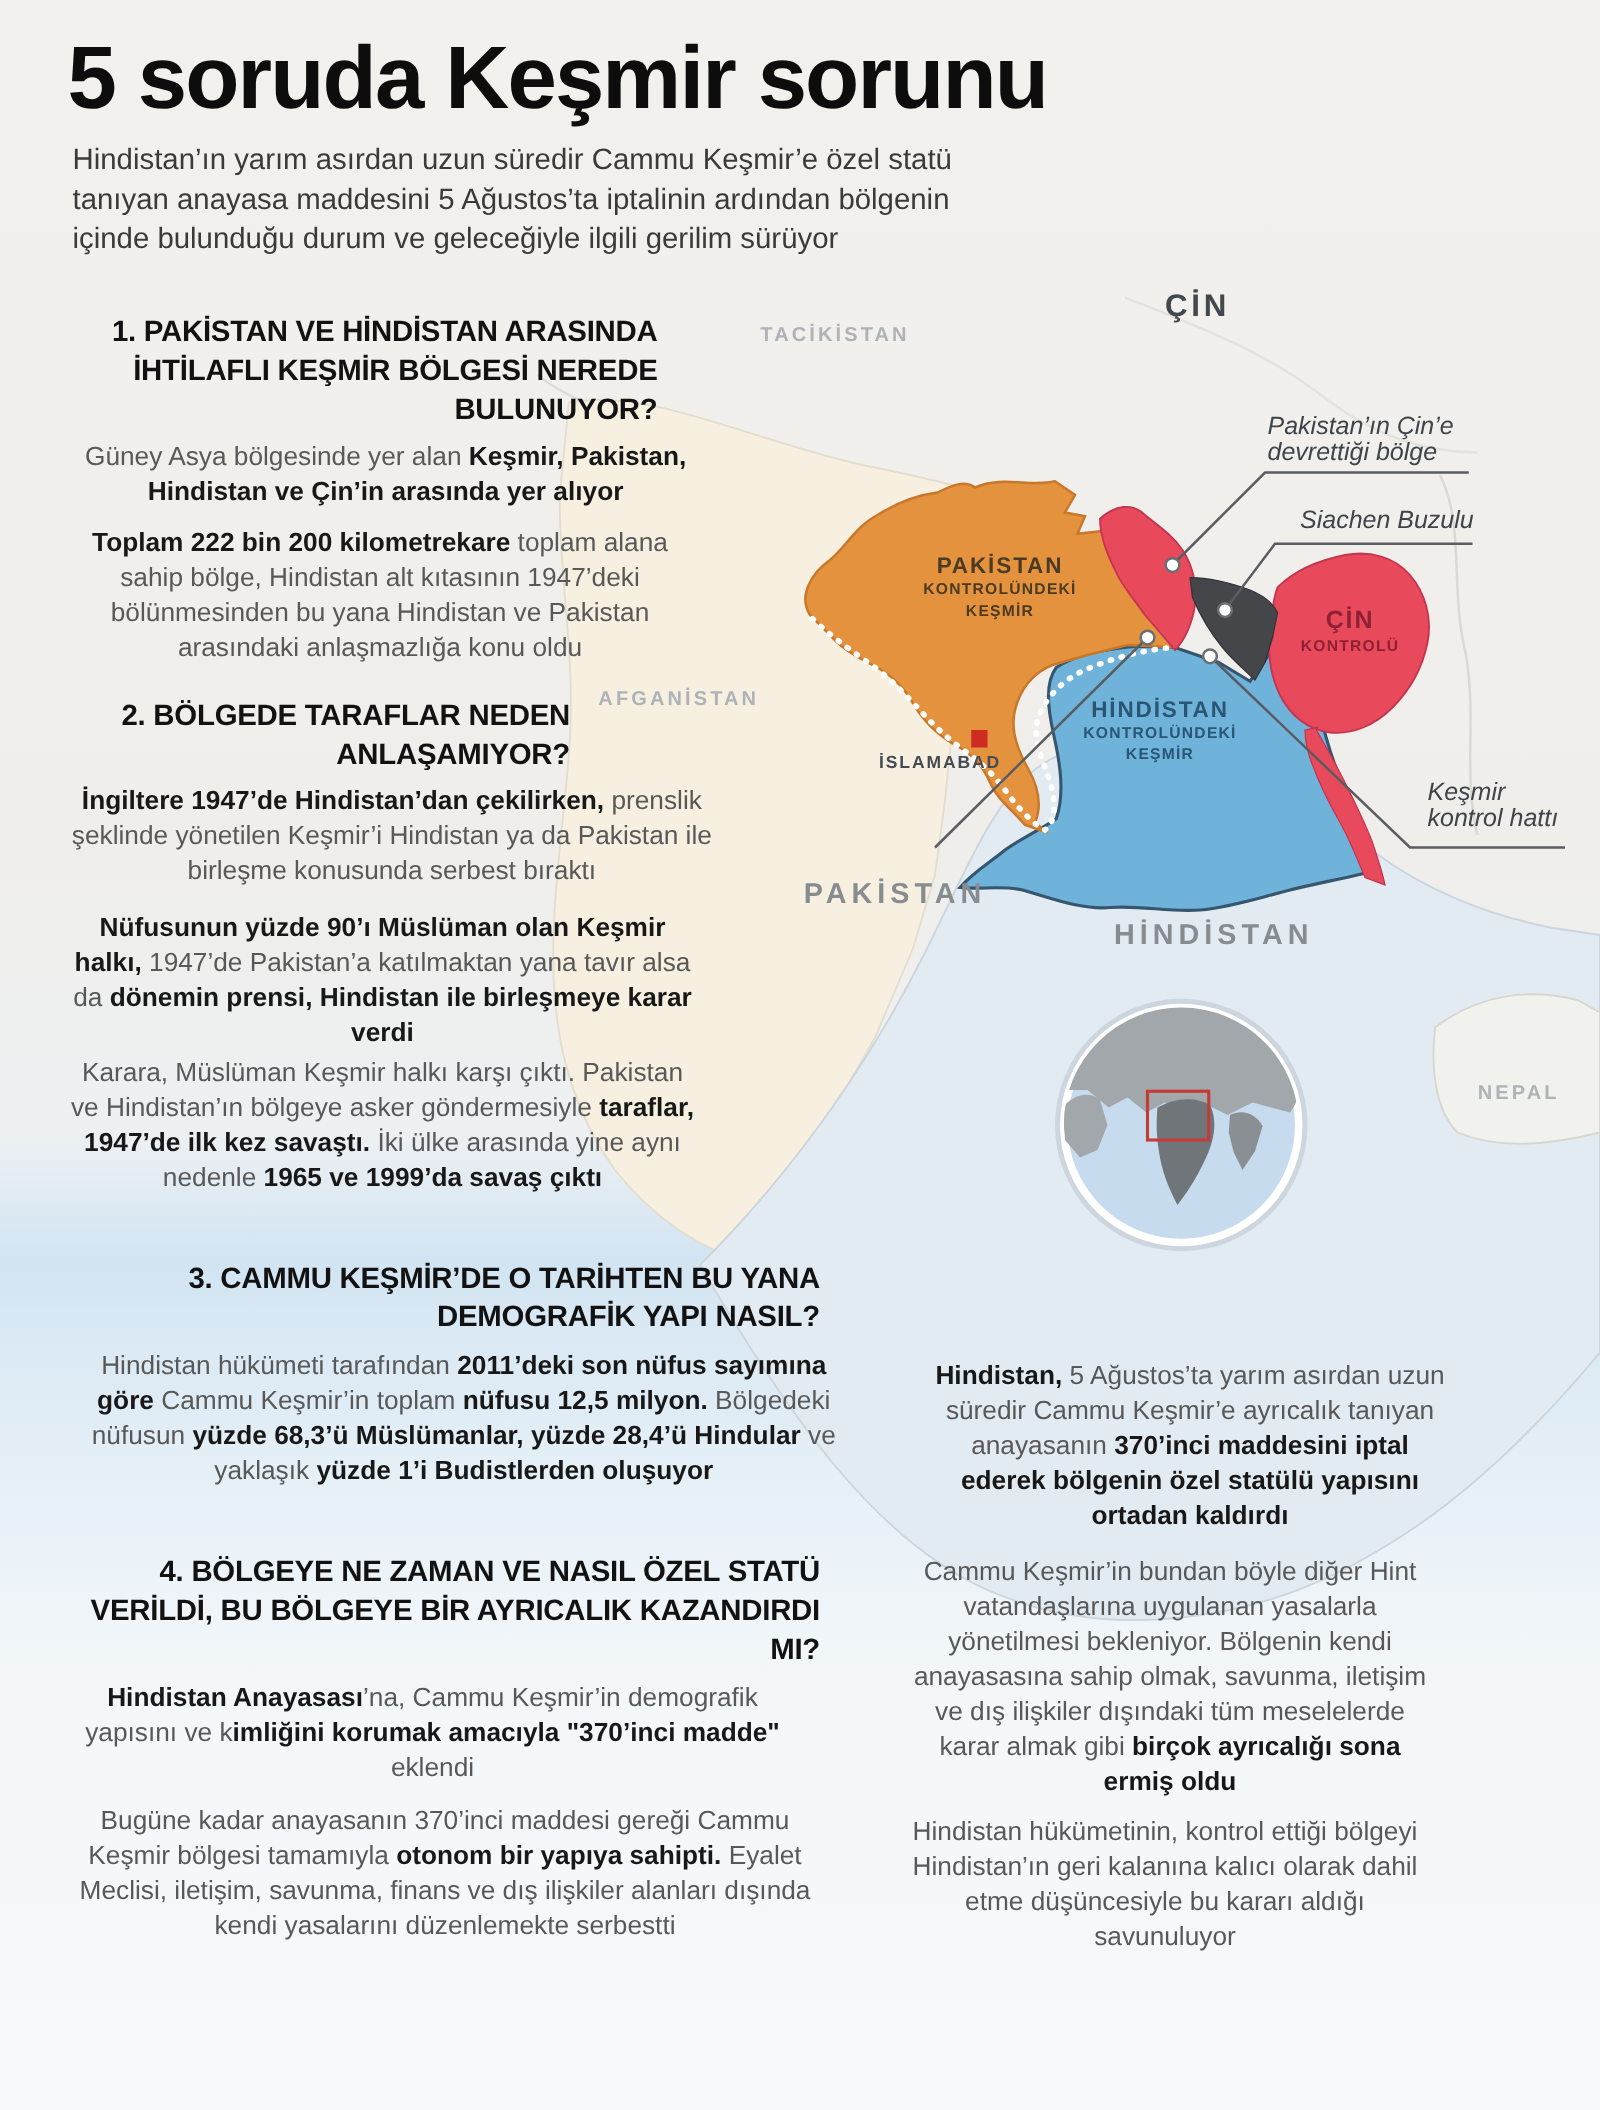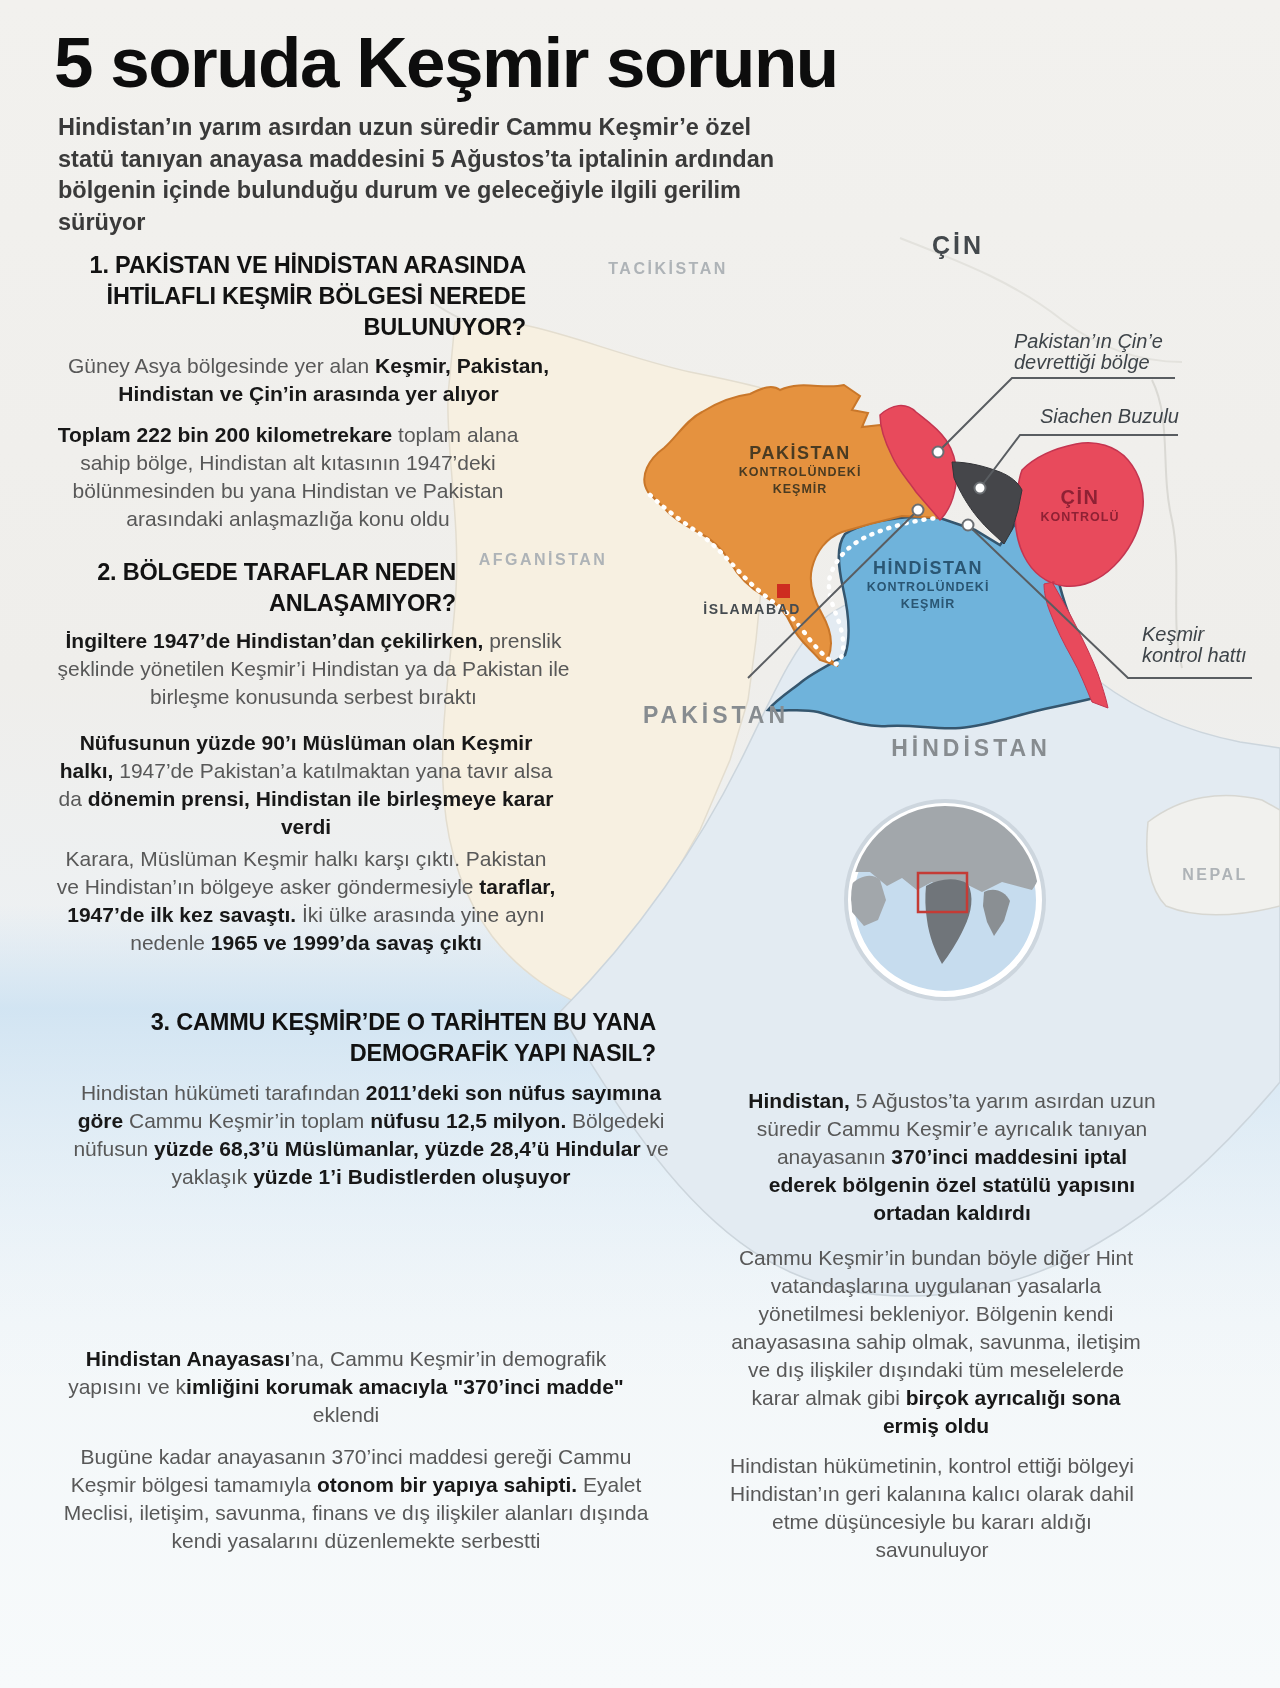--- a/index.html
+++ b/index.html
@@ -2,21 +2,21 @@
 <html><head>
 <meta charset="utf-8">
 <style>
   html,body{margin:0;padding:0;}
   body{font-family:"Liberation Sans","DejaVu Sans",sans-serif;}
   .page{position:relative;width:1280px;height:1688px;overflow:hidden;
         background:linear-gradient(180deg,#f2f1ee 0%,#efeeeb 40%,#edf1f4 58%,#f3f7f9 78%,#f7fafb 100%);}
   .map-svg{position:absolute;left:0;top:0;z-index:0;}
   .txt{position:absolute;z-index:2;}
   .title{font-size:71px;font-weight:bold;letter-spacing:-1.5px;color:#0d0d0d;}
-  .subtitle{font-size:23.5px;font-weight:bold;line-height:1.35;color:#3a3a3a;}
+  .subtitle{font-size:23.5px;font-weight:normal;line-height:1.35;color:#3a3a3a;}
   .h{position:absolute;z-index:2;font-size:23.5px;font-weight:bold;line-height:1.31;color:#121212;letter-spacing:-0.2px;text-align:right;}
   .para{position:absolute;z-index:2;font-size:21px;line-height:28px;color:#585858;text-align:center;}
   .para .b{font-weight:bold;color:#181818;}
   .maplabel{position:absolute;z-index:2;white-space:nowrap;}
   .ctr{transform:translate(-50%,-50%);text-align:center;}
   .country-big{font-size:23px;font-weight:bold;letter-spacing:4px;color:#878c90;}
   .country-sm{font-size:16px;font-weight:bold;letter-spacing:2.5px;color:#aeb3b7;}
   .cin{font-size:25px;font-weight:bold;letter-spacing:3px;color:#43484c;}
   .capital{font-size:14px;font-weight:bold;letter-spacing:1.5px;color:#454b50;}
   .region{line-height:1.0;}
@@ -158,30 +158,31 @@
   <div class="maplabel callout" style="left:1142px;top:624px">
     <div>Keşmir</div>
     <div>kontrol hattı</div>
   </div>
 
   <div class="txt title" style="left:54px;top:22px">5 soruda Keşmir sorunu</div>
   <div class="txt subtitle" style="left:58px;top:112px;width:744px">Hindistan’ın yarım asırdan uzun süredir Cammu Keşmir’e özel statü tanıyan anayasa maddesini 5 Ağustos’ta iptalinin ardından bölgenin içinde bulunduğu durum ve geleceğiyle ilgili gerilim sürüyor</div>
 
   <div class="h" style="left:56px;top:250px;width:470px">1. PAKİSTAN VE HİNDİSTAN ARASINDA İHTİLAFLI KEŞMİR BÖLGESİ NEREDE BULUNUYOR?</div>
   <div class="para" style="left:56px;top:352px;width:505px"><span>Güney Asya bölgesinde yer alan </span><span class="b">Keşmir, Pakistan, Hindistan ve Çin’in arasında yer alıyor</span></div>
-  <div class="para" style="left:48px;top:421px;width:480px"><span class="b">Toplam 222 bin 200 kilometrekare</span><span> toplam alana sahip bölge, Hindistan alt kıtasının 1947’deki bölünmesinden bu yana Hindistan ve Pakistan arasındaki anlaşmazlığa konu oldu</span></div>
+  <div class="para" style="left:64px;top:421px;width:480px"><span class="b">Toplam 222 bin 200 kilometrekare</span><span> toplam alana sahip bölge, Hindistan alt kıtasının 1947’deki bölünmesinden bu yana Hindistan ve Pakistan arasındaki anlaşmazlığa konu oldu</span></div>
 
   <div class="h" style="left:56px;top:557px;width:400px">2. BÖLGEDE TARAFLAR NEDEN ANLAŞAMIYOR?</div>
   <div class="para" style="left:56px;top:627px;width:515px"><span class="b">İngiltere 1947’de Hindistan’dan çekilirken,</span><span> prenslik şeklinde yönetilen Keşmir’i Hindistan ya da Pakistan ile birleşme konusunda serbest bıraktı</span></div>
   <div class="para" style="left:56px;top:729px;width:500px"><span class="b">Nüfusunun yüzde 90’ı Müslüman olan Keşmir halkı,</span><span> 1947’de Pakistan’a katılmaktan yana tavır alsa da </span><span class="b">dönemin prensi, Hindistan ile birleşmeye karar verdi</span></div>
   <div class="para" style="left:56px;top:845px;width:500px"><span>Karara, Müslüman Keşmir halkı karşı çıktı. Pakistan ve Hindistan’ın bölgeye asker göndermesiyle </span><span class="b">taraflar, 1947’de ilk kez savaştı.</span><span> İki ülke arasında yine aynı nedenle </span><span class="b">1965 ve 1999’da savaş çıktı</span></div>
 
   <div class="h" style="left:56px;top:1007px;width:600px">3. CAMMU KEŞMİR’DE O TARİHTEN BU YANA DEMOGRAFİK YAPI NASIL?</div>
   <div class="para" style="left:56px;top:1079px;width:630px"><span>Hindistan hükümeti tarafından </span><span class="b">2011’deki son nüfus sayımına göre</span><span> Cammu Keşmir’in toplam </span><span class="b">nüfusu 12,5 milyon.</span><span> Bölgedeki nüfusun </span><span class="b">yüzde 68,3’ü Müslümanlar, yüzde 28,4’ü Hindular</span><span> ve yaklaşık </span><span class="b">yüzde 1’i Budistlerden oluşuyor</span></div>
 
+  <div class="h" style="left:56px;top:1242px;width:600px">4. BÖLGEYE NE ZAMAN VE NASIL ÖZEL STATÜ VERİLDİ, BU BÖLGEYE BİR AYRICALIK KAZANDIRDI MI?</div>
   <div class="para" style="left:56px;top:1345px;width:580px"><span class="b">Hindistan Anayasası</span><span>’na, Cammu Keşmir’in demografik yapısını ve k</span><span class="b">imliğini korumak amacıyla "370’inci madde"</span><span> eklendi</span></div>
   <div class="para" style="left:56px;top:1443px;width:600px"><span>Bugüne kadar anayasanın 370’inci maddesi gereği Cammu Keşmir bölgesi tamamıyla </span><span class="b">otonom bir yapıya sahipti.</span><span> Eyalet Meclisi, iletişim, savunma, finans ve dış ilişkiler alanları dışında kendi yasalarını düzenlemekte serbestti</span></div>
 
   <div class="para" style="left:742px;top:1087px;width:420px"><span class="b">Hindistan,</span><span> 5 Ağustos’ta yarım asırdan uzun süredir Cammu Keşmir’e ayrıcalık tanıyan anayasanın </span><span class="b">370’inci maddesini iptal ederek bölgenin özel statülü yapısını ortadan kaldırdı</span></div>
   <div class="para" style="left:722px;top:1452px;width:420px"><span>Hindistan hükümetinin, kontrol ettiği bölgeyi Hindistan’ın geri kalanına kalıcı olarak dahil etme düşüncesiyle bu kararı aldığı savunuluyor</span></div>
   <div class="para" style="left:722px;top:1244px;width:428px"><span>Cammu Keşmir’in bundan böyle diğer Hint vatandaşlarına uygulanan yasalarla yönetilmesi bekleniyor. Bölgenin kendi anayasasına sahip olmak, savunma, iletişim ve dış ilişkiler dışındaki tüm meselelerde karar almak gibi </span><span class="b">birçok ayrıcalığı sona ermiş oldu</span></div>
 
 </div>
 
 </body></html>

